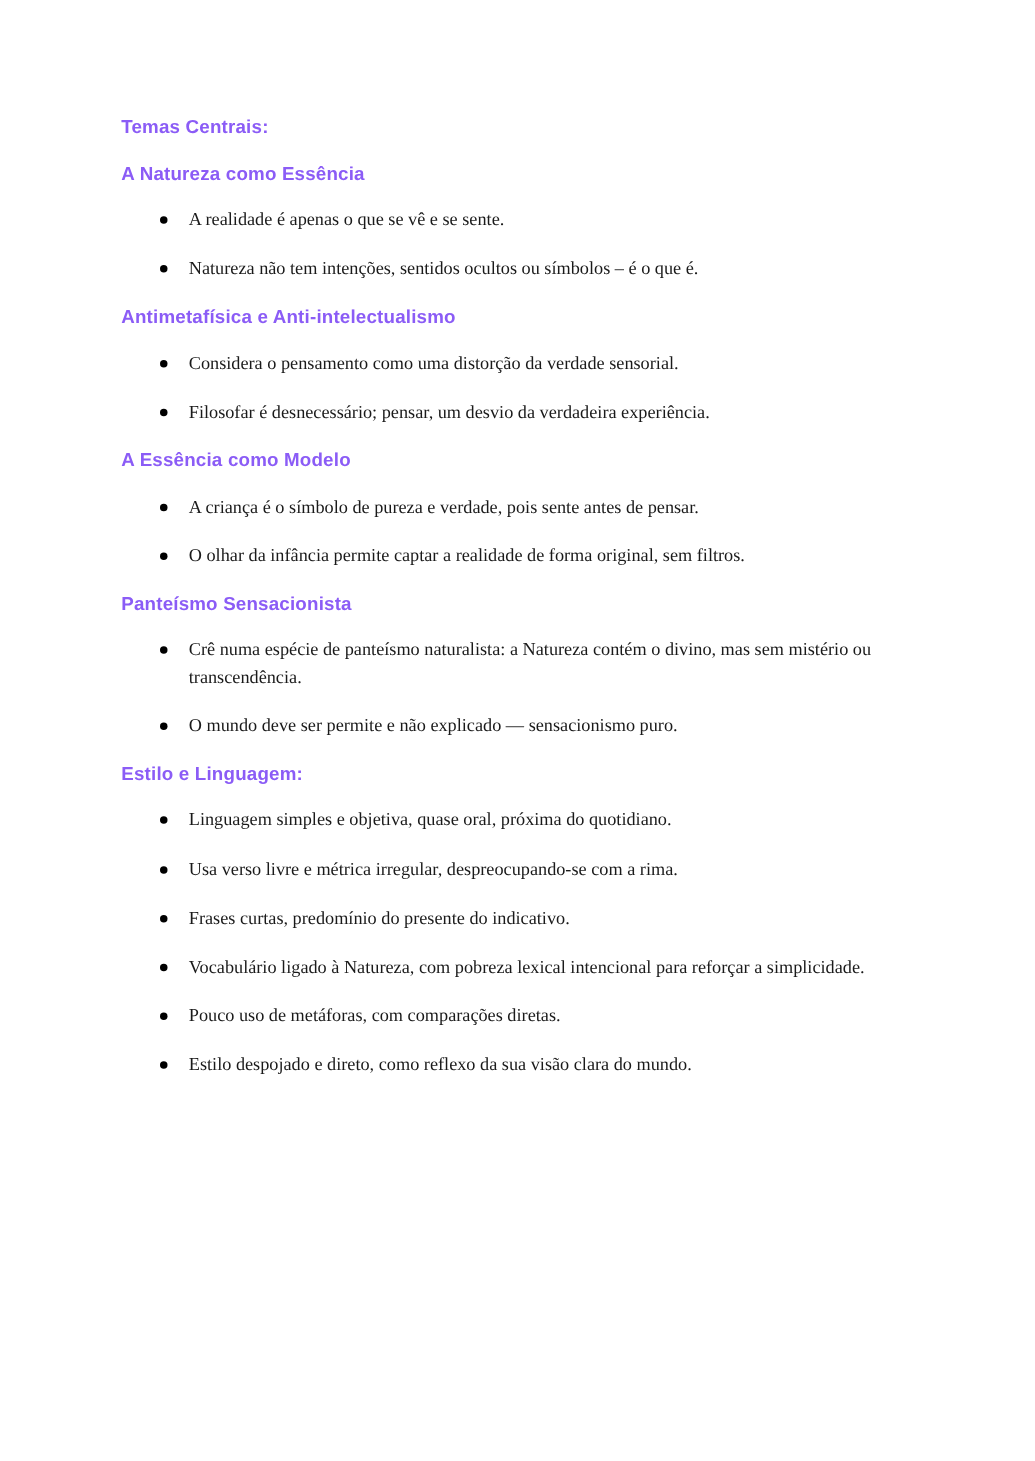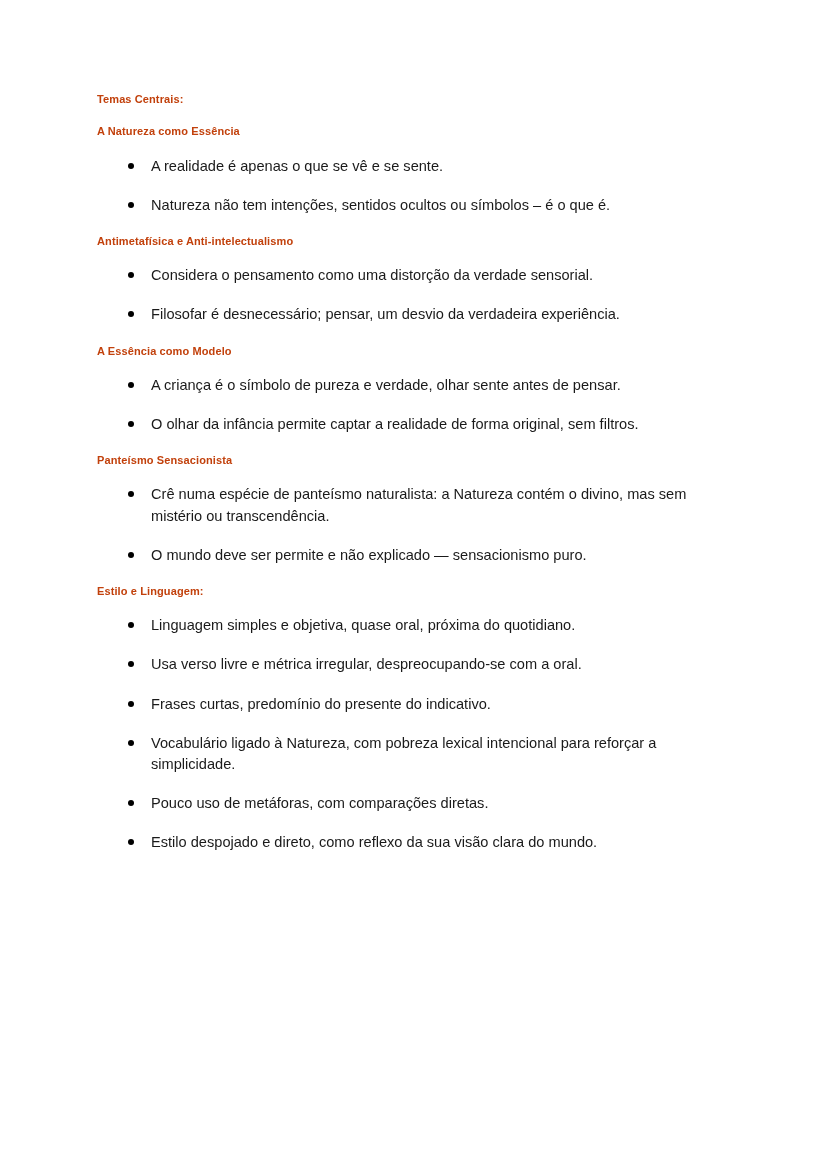--- a/index.html
+++ b/index.html
@@ -19,44 +19,45 @@
     width: 828px;
     height: 1169px;
     box-sizing: border-box;
     padding: 92px 97px 0 97px;
     background: #ffffff;
   }
   .doc-body {
     width: 634px;
   }
   .heading {
-    font-size: 11px;
+    font-size: 15px;
     font-weight: bold;
     line-height: 1.3;
     margin: 0 0 0 0;
     padding: 0;
-    color: #c2410c;
+    color: #8b5cf6;
     letter-spacing: 0.01em;
   }
   .heading.first {
     margin-top: 0;
   }
   .section {
     margin: 0;
   }
   .gap-after-heading {
     height: 17px;
   }
   .block-gap {
     height: 18px;
   }
   ul.bullets {
     list-style: none;
     margin: 0;
     padding: 0;
+    font-family: Liberation Serif, serif;
   }
   ul.bullets li {
     position: relative;
     font-size: 14.6px;
     line-height: 1.45;
     color: #1a1a1a;
     padding-left: 54px;
     margin: 0 0 18px 0;
   }
   ul.bullets li:last-child {
@@ -117,21 +118,21 @@
       </ul>
     </div>
     <div class="block-gap"></div>
 
     <div class="section">
       <p class="heading">A Essência como Modelo</p>
       <div class="gap-after-heading"></div>
       <ul class="bullets">
         <li>
           <span class="bullet-dot"></span>
-          <span class="li-text">A criança é o símbolo de pureza e verdade, olhar sente antes de pensar.</span>
+          <span class="li-text">A criança é o símbolo de pureza e verdade, pois sente antes de pensar.</span>
         </li>
         <li>
           <span class="bullet-dot"></span>
           <span class="li-text">O olhar da infância permite captar a realidade de forma original, sem filtros.</span>
         </li>
       </ul>
     </div>
     <div class="block-gap"></div>
 
     <div class="section">
@@ -153,21 +154,21 @@
     <div class="section">
       <p class="heading">Estilo e Linguagem:</p>
       <div class="gap-after-heading"></div>
       <ul class="bullets">
         <li>
           <span class="bullet-dot"></span>
           <span class="li-text">Linguagem simples e objetiva, quase oral, próxima do quotidiano.</span>
         </li>
         <li>
           <span class="bullet-dot"></span>
-          <span class="li-text">Usa verso livre e métrica irregular, despreocupando-se com a oral.</span>
+          <span class="li-text">Usa verso livre e métrica irregular, despreocupando-se com a rima.</span>
         </li>
         <li>
           <span class="bullet-dot"></span>
           <span class="li-text">Frases curtas, predomínio do presente do indicativo.</span>
         </li>
         <li>
           <span class="bullet-dot"></span>
           <span class="li-text">Vocabulário ligado à Natureza, com pobreza lexical intencional para reforçar a simplicidade.</span>
         </li>
         <li>

